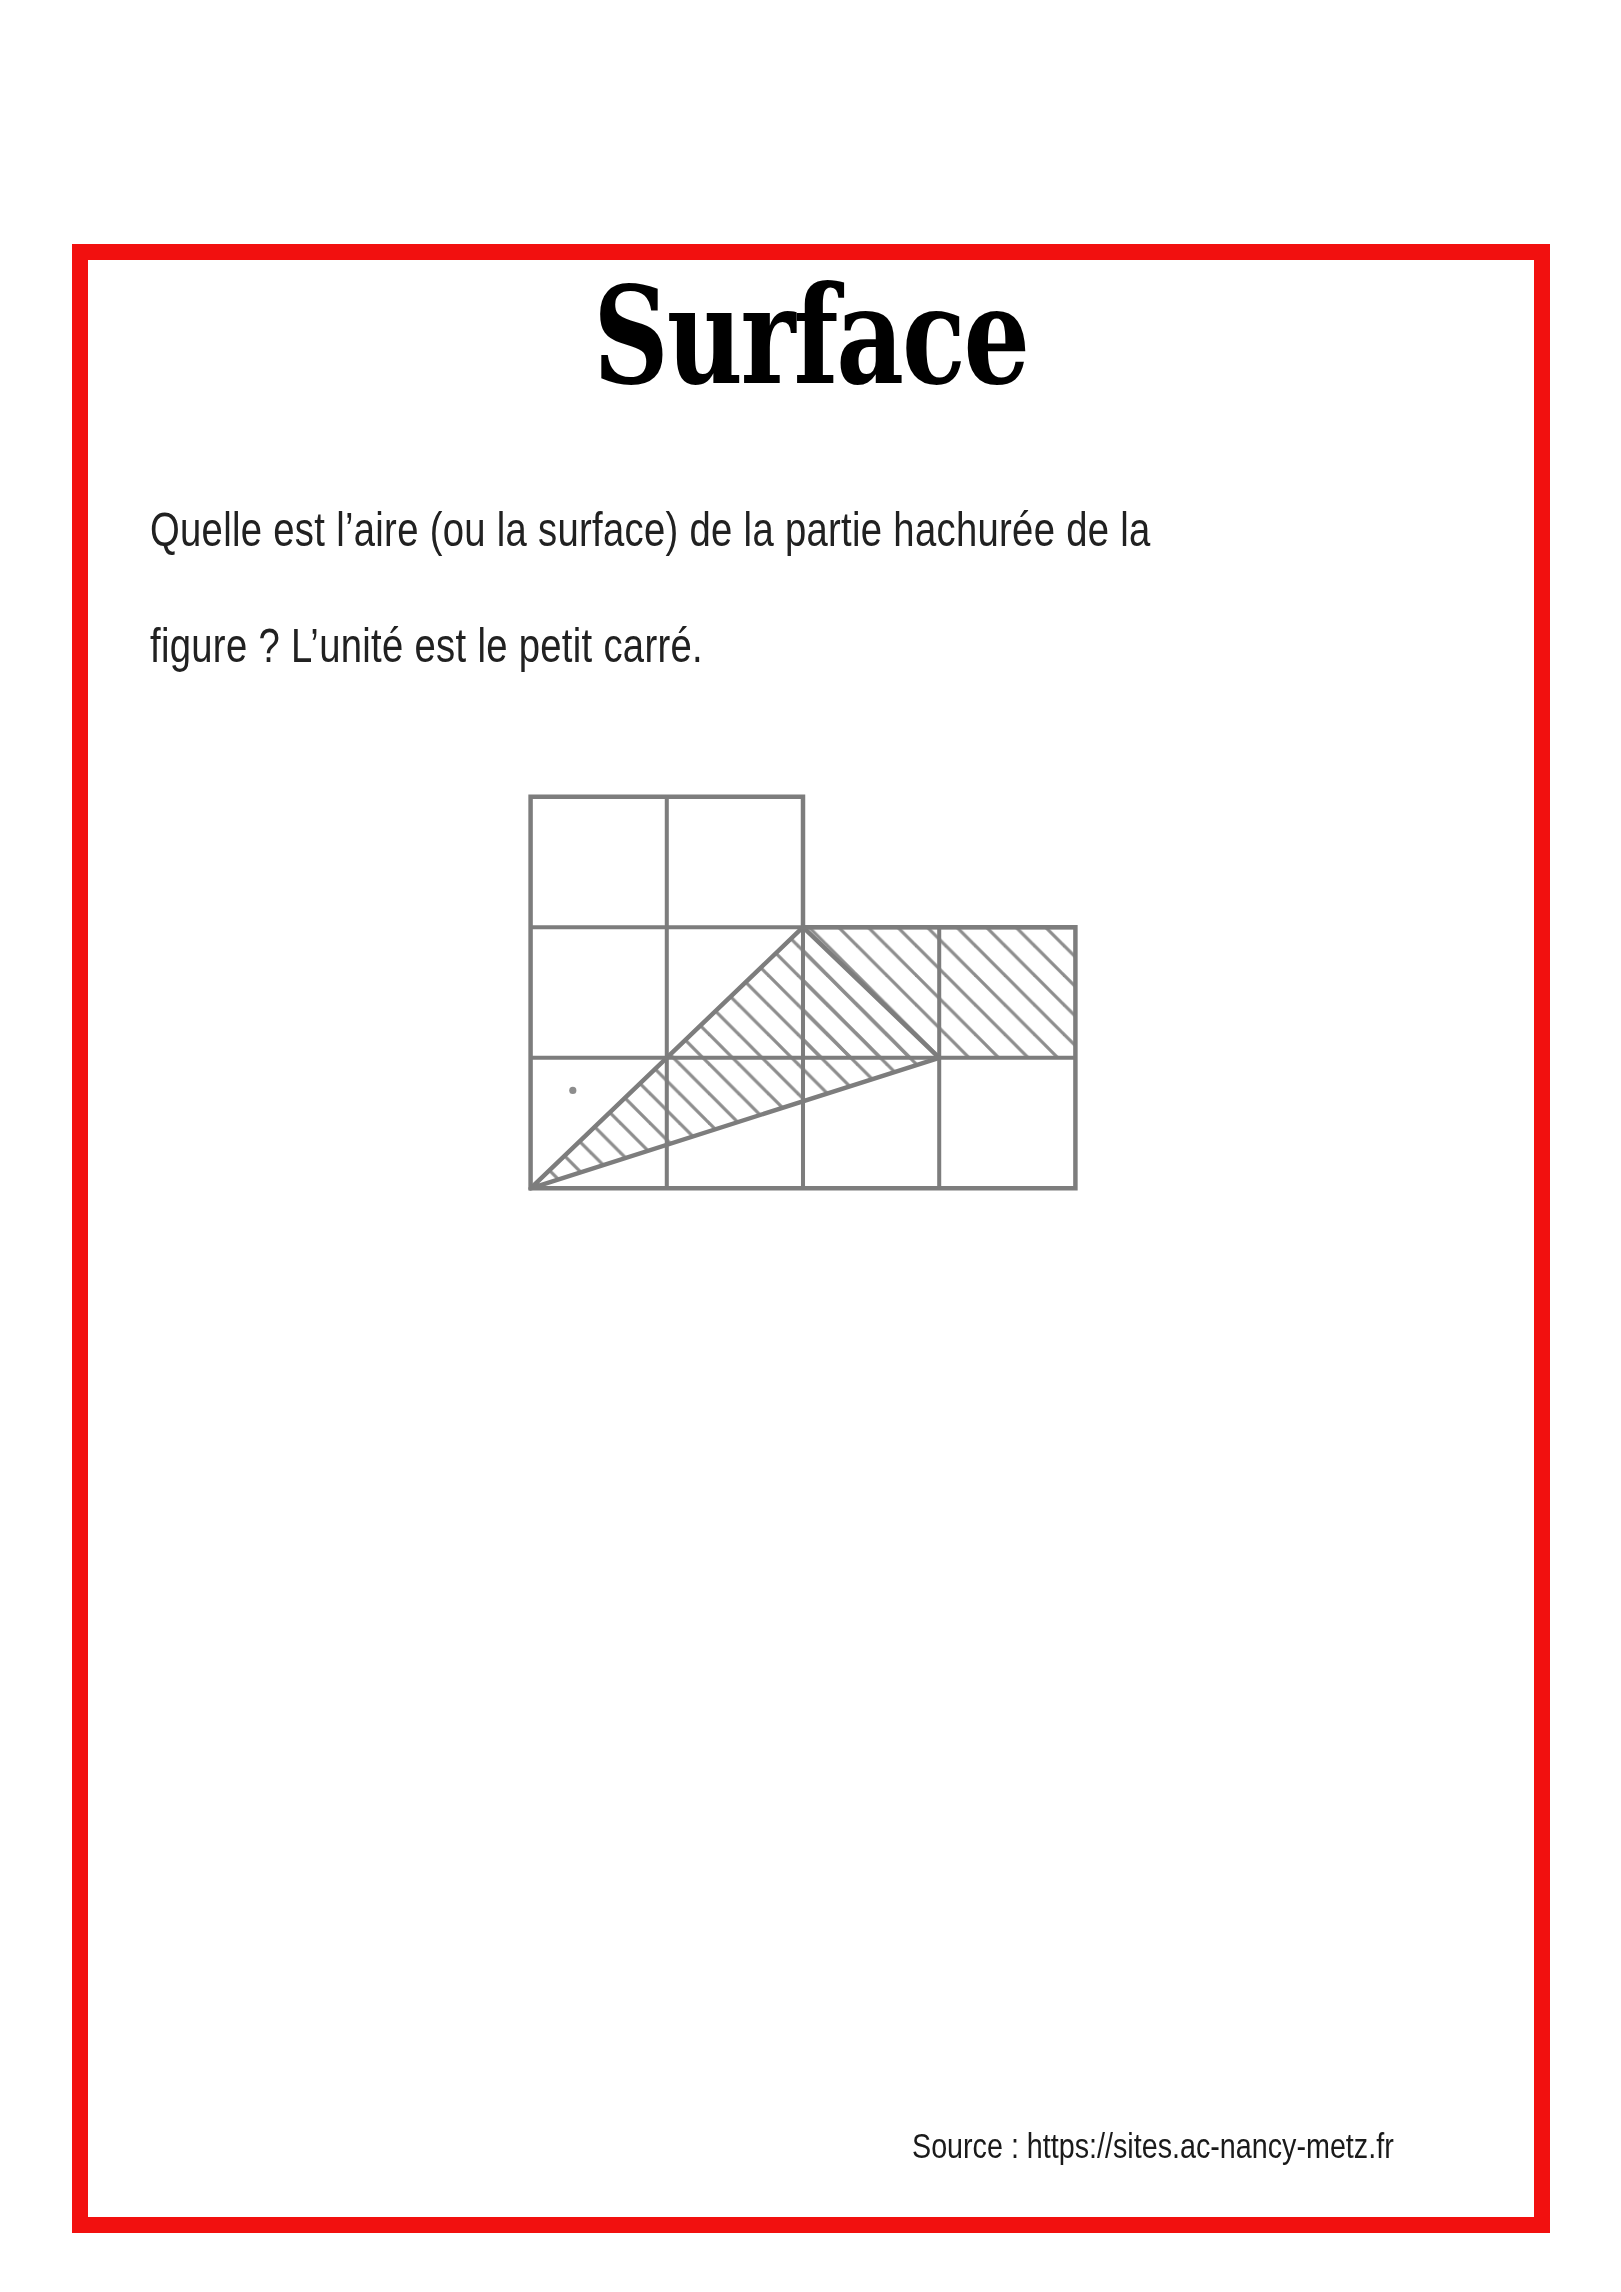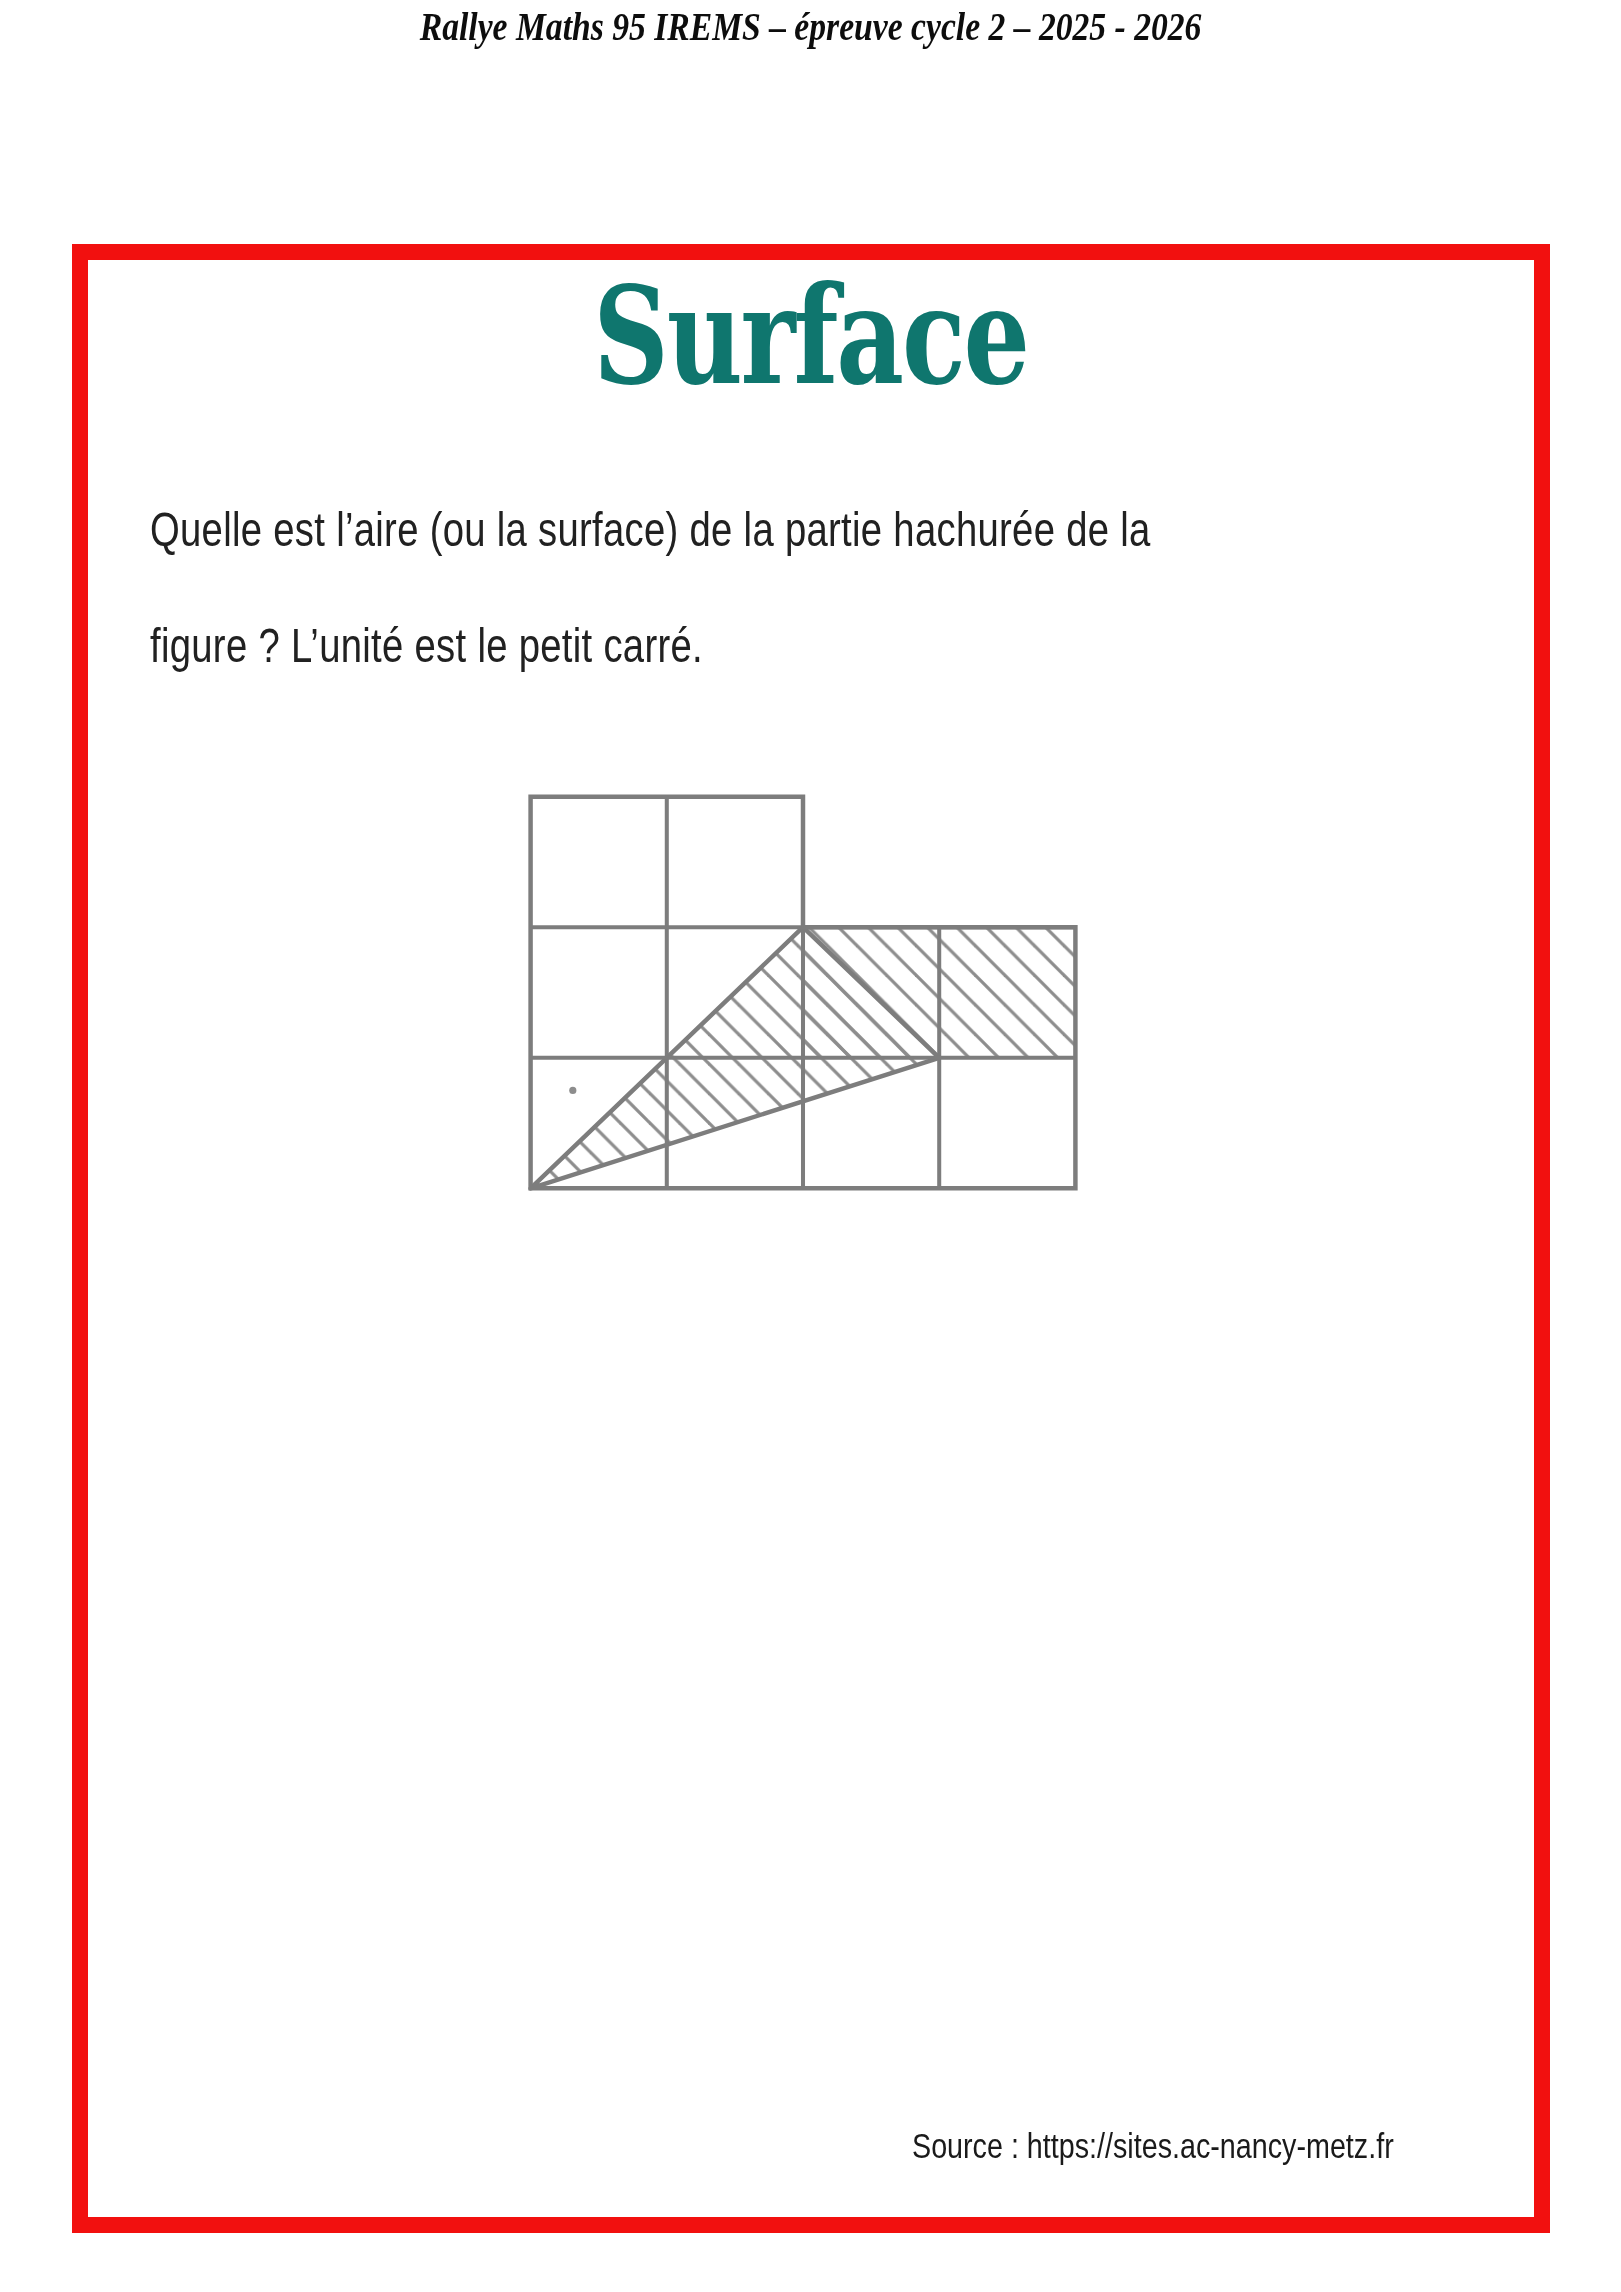--- a/index.html
+++ b/index.html
@@ -39,21 +39,21 @@
     box-sizing:border-box;
     border:16px solid var(--border-red,#f2100f);
     background:#ffffff;
   }
   #card-title{
     position:absolute;left:0;top:269px;width:1621px;
     display:flex;justify-content:center;
     font-family:"DejaVu Serif", serif;
     font-weight:bold;
     font-size:134px;line-height:1;
-    color:#0f766e;
+    color:#000000;
     letter-spacing:-2.7px;
   }
   #card-title span{display:inline-block;transform:scaleX(0.78);}
   .question-line{
     position:absolute;left:150px;
     font-size:49px;line-height:1.3;
     color:#212121;
     transform:scaleX(0.78);
     transform-origin:left center;
     white-space:nowrap;
@@ -72,23 +72,20 @@
     transform:scaleX(0.82);
     transform-origin:left center;
     white-space:nowrap;
   }
 </style>
 </head>
 <body>
 
 <div id="page">
 
-  <div class="center-row">
-    <div id="header-line">Rallye Maths 95 IREMS – épreuve cycle 2 – 2025 - 2026</div>
-  </div>
 
 
   <div id="question-card"></div>
 
   <div id="card-title">
     <span>Surface</span>
   </div>
 
   <div id="question-line-1" class="question-line">Quelle est l’aire (ou la surface) de la partie hachurée de la</div>
 

